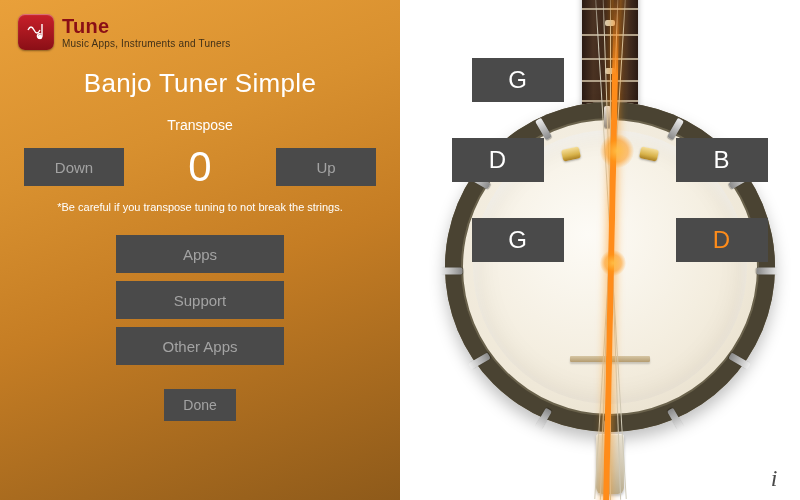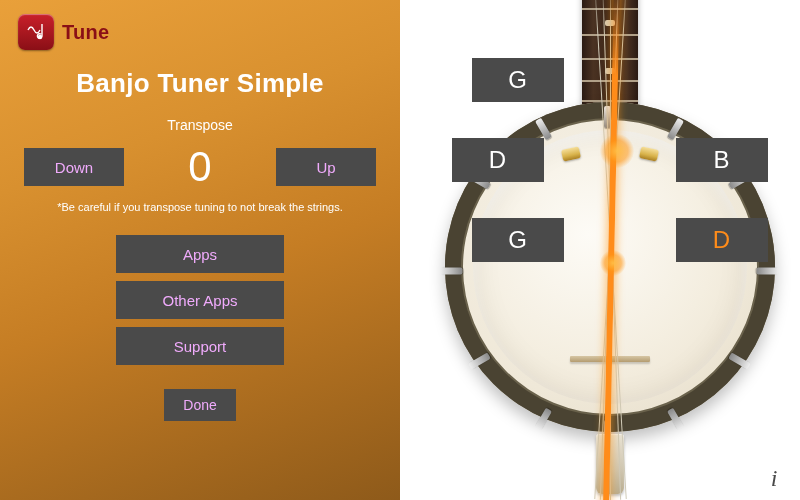--- a/index.html
+++ b/index.html
@@ -25,27 +25,27 @@
     box-shadow: inset 0 1px 1px rgba(255,255,255,0.4), 0 1px 2px rgba(0,0,0,0.4);
     position: relative;
   }
   .logo-badge svg { position: absolute; top: 4px; left: 4px; }
   .logo-text-wrap { display: flex; flex-direction: column; line-height: 1; }
   .logo-text { font-size: 20px; font-weight: 600; letter-spacing: 0.3px; display: flex; }
   .logo-text .t1 { color: #8a0f16; }
   .logo-text .t2 { color: #3d2a12; }
   .logo-sub { font-size: 10px; color: #403018; margin-top: 3px; letter-spacing: 0.2px; }
 
-  .app-title { font-size: 26px; font-weight: 700; margin-top: 8px; margin-bottom: 18px; letter-spacing: 0.3px; }
+  .app-title { font-size: 26px; font-weight: 400; margin-top: 8px; margin-bottom: 18px; letter-spacing: 0.3px; }
 
   .transpose-label { font-size: 14px; font-weight: 300; margin-bottom: 10px; }
 
   .transpose-row { display: flex; align-items: center; justify-content: space-between; width: 100%; padding: 0 6px; margin-bottom: 10px; }
   .btn {
-    background: #4a4a4a; color: #f0abfc; font-size: 15px; font-weight: 300;
+    background: #4a4a4a; color: #a3a3a3; font-size: 15px; font-weight: 300;
     border: none; cursor: pointer; display: flex; align-items: center; justify-content: center;
   }
   .btn-trans { width: 100px; height: 38px; }
   .transpose-value { font-size: 42px; font-weight: 300; }
 
   .warning { font-size: 11px; font-weight: 300; margin-bottom: 22px; text-align: center; }
 
   .menu-stack { display: flex; flex-direction: column; gap: 8px; margin-bottom: 24px; }
   .btn-menu { width: 168px; height: 38px; }
 
@@ -170,39 +170,40 @@
       <svg width="28" height="28" viewBox="0 0 28 28">
         <path d="M6 12 q3 -6 6 0 q3 6 6 0" stroke="#fff" stroke-width="1.4" fill="none"></path>
         <path d="M20 6 v12 a2.3 2.3 0 1 1 -1 -1.9" stroke="#fff" stroke-width="1.4" fill="none"></path>
         <circle cx="18" cy="19" r="2.2" fill="#fff"></circle>
       </svg>
     </div>
     <div class="logo-text-wrap">
       <div class="logo-text">
         <span class="t1">Tune</span>
       </div>
+      <div class="logo-sub">Music Apps, Instruments and Tuners</div>
     </div>
   </div>
 
   <div class="app-title">Banjo Tuner Simple</div>
 
   <div class="transpose-label">Transpose</div>
 
   <div class="transpose-row">
     <button class="btn btn-trans">Down</button>
     <div class="transpose-value">0</div>
     <button class="btn btn-trans">Up</button>
   </div>
 
   <div class="warning">*Be careful if you transpose tuning to not break the strings.</div>
 
   <div class="menu-stack">
     <button class="btn btn-menu">Apps</button>
+    <button class="btn btn-menu">Support</button>
     <button class="btn btn-menu">Other Apps</button>
-    <button class="btn btn-menu">Support</button>
   </div>
 
   <button class="btn btn-done">Done</button>
 </div>
 
 <div class="right-panel">
 
   <div class="neck">
     <div class="fret" style="top:28px"></div>
     <div class="fret" style="top:54px"></div>

